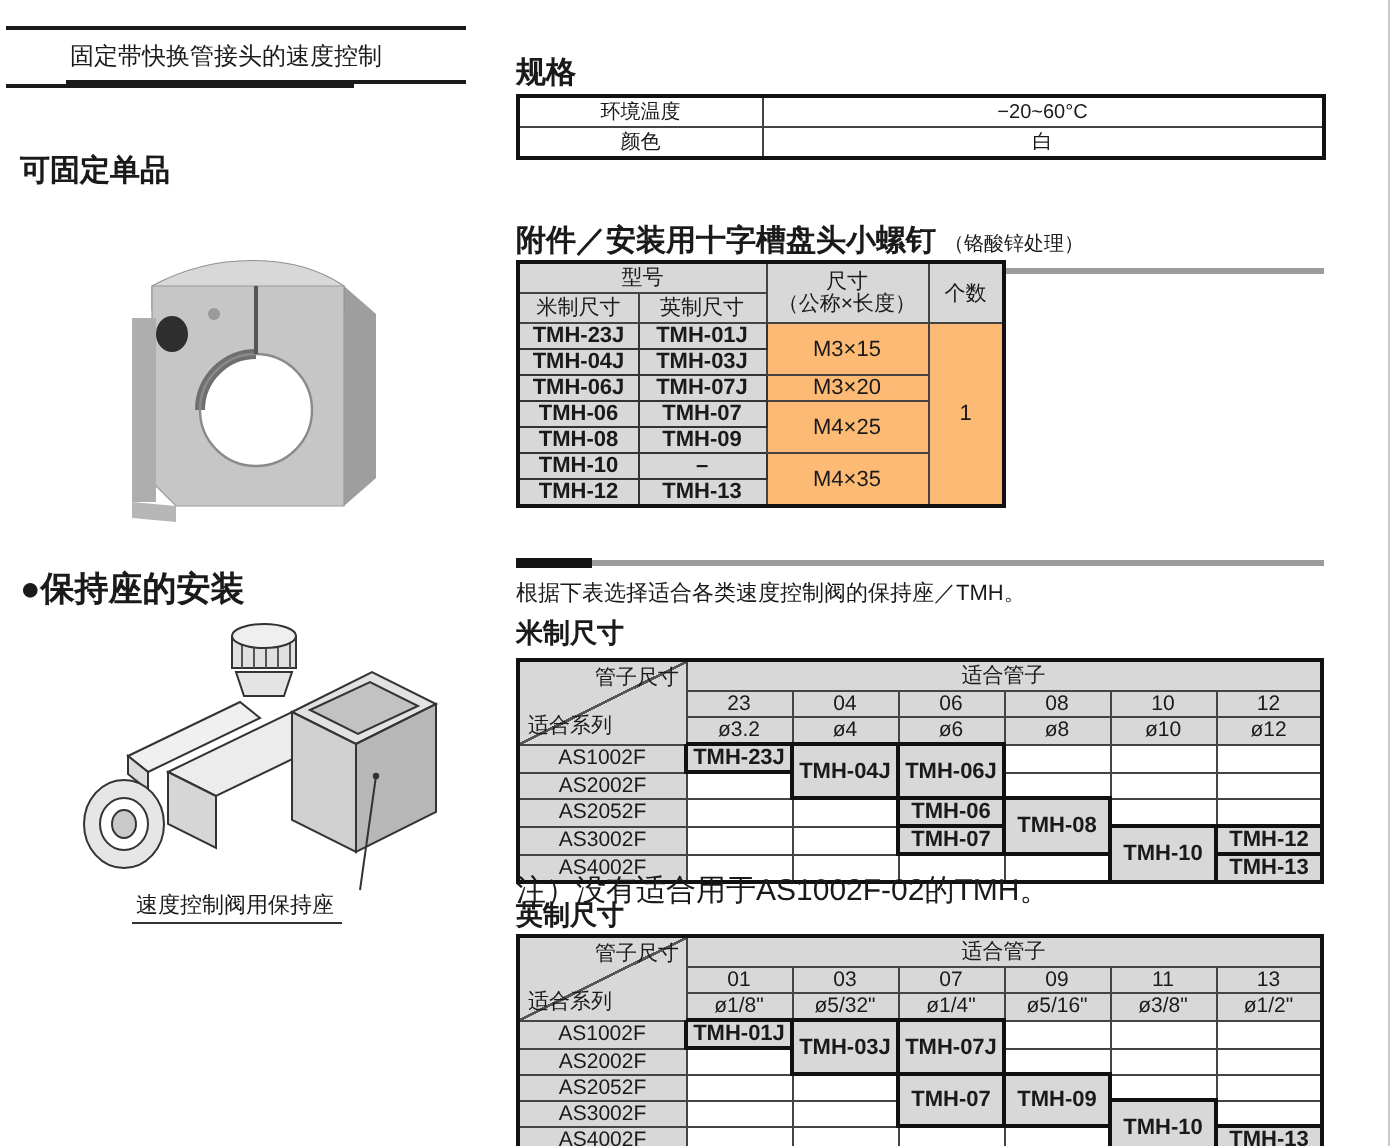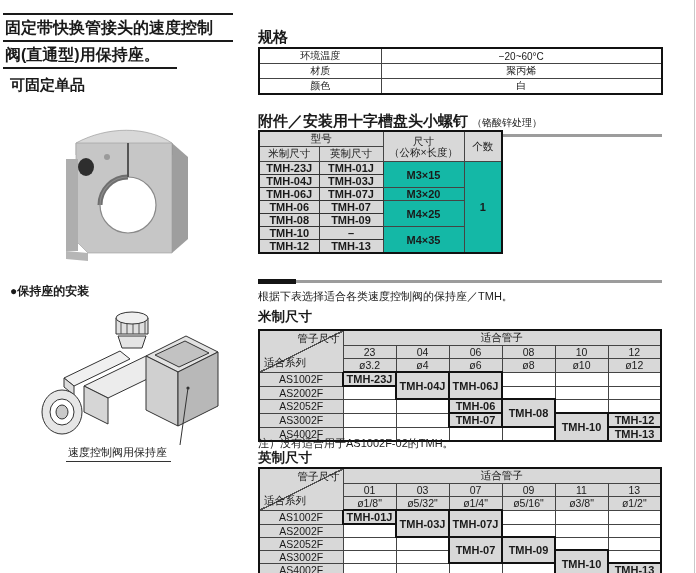--- a/index.html
+++ b/index.html
@@ -2,53 +2,53 @@
 <html><head>
 <meta charset="utf-8">
 <style>
   html,body{margin:0;padding:0;background:#fff;}
   #page{position:relative;width:696px;height:573px;background:#ffffff;overflow:hidden;
         font-family:"Liberation Sans","DejaVu Sans",sans-serif;color:#1a1a1a;}
   .abs{position:absolute;}
 
   
   #title-block{left:3px;top:13px;width:230px;border-top:2px solid #1a1a1a;}
-  .tline{font-size:16px;font-weight:bold;line-height:20px;padding:3px 2px 2px 2px;white-space:nowrap;}
+  .tline{font-size:12px;font-weight:normal;line-height:20px;padding:3px 2px 2px 2px;white-space:nowrap;margin-left:30px;}
   .tline1{border-bottom:2px solid #1a1a1a;}
   .tline2-u{width:174px;border-bottom:2px solid #1a1a1a;}
   #fixable{left:10px;top:76px;font-size:15px;font-weight:bold;}
-  #install-head{left:10px;top:283px;font-size:12px;font-weight:bold;}
+  #install-head{left:10px;top:283px;font-size:17px;font-weight:bold;}
   #holder-label{left:66px;top:445px;font-size:11px;border-bottom:1px solid #333;padding:0 4px 1px 2px;}
   #page-right-edge{left:694px;top:0;width:1px;height:573px;background:#c9c9c9;}
 
   
   .sec{width:404px;margin-top:16px;}
   .sec-title{font-size:15px;font-weight:bold;line-height:18px;}
   .sec-title .note{font-size:10px;font-weight:normal;margin-left:4px;}
   .rule{height:3px;background:#9c9c9c;position:relative;margin-top:2px;}
   .rule i{position:absolute;left:0;top:-1px;height:5px;background:#141414;display:block;}
   .subhead{font-size:13.5px;font-weight:bold;}
   .desc{font-size:11px;}
-  .tnote{font-size:11px;}
+  .tnote{font-size:15px;}
 
   
   table{border-collapse:collapse;table-layout:fixed;}
   td,th{border:1px solid #444;text-align:center;vertical-align:middle;
         padding:0;font-weight:normal;overflow:hidden;}
   table{border:2px solid #111;}
   .g{background:#d8d8d8;}
 
   #spec-table{width:403px;}
   #spec-table tr{height:14px;}
   #spec-table td{font-size:10px;background:#fff;}
 
   #acc-table{width:243px;}
   #acc-table tr{height:13px;}
   #acc-table th{font-size:10.5px;}
-  #acc-table td{font-size:11px;background:#14b8a6;font-weight:bold;}
+  #acc-table td{font-size:11px;background:#fdba74;}
   #acc-table td.model{background:#d8d8d8;font-weight:bold;border:1px solid #333;}
   .two-line{line-height:11px;font-size:10px;margin-left:36px;}
 
   .mtable{width:403px;}
   .mtable tr{height:13px;}
   .mtable th{font-size:10.5px;}
   .mtable td{font-size:10.5px;background:#fff;}
   .mtable td.hl{background:#d8d8d8;font-weight:bold;font-size:11px;border:2px solid #111;}
   .mtable td.corner{background:
       linear-gradient(to bottom right, rgba(0,0,0,0) calc(50% - 0.7px), #555 calc(50% - 0.7px), #555 calc(50% + 0.7px), rgba(0,0,0,0) calc(50% + 0.7px)),#d8d8d8;
@@ -56,21 +56,20 @@
   .mtable .ct{position:absolute;right:3px;top:1px;font-size:10.5px;}
   .mtable .cb{position:absolute;left:4px;bottom:2px;font-size:10.5px;}
 </style>
 </head>
 <body>
 
 <div id="page">
 
   <div class="abs" id="title-block">
     <div class="tline tline1">固定带快换管接头的速度控制</div>
-    <div class="tline">阀(直通型)用保持座。</div>
     <div class="tline2-u"></div>
   </div>
 
   <div class="abs" id="fixable">可固定单品</div>
 
   <svg class="abs" style="left:52px;top:113px" width="150" height="150" viewBox="0 0 150 150">
     <path d="M120,30 L136,44 L136,126 L120,140 Z" fill="#9e9e9e"></path>
     <path d="M24,30 C55,13 95,13 120,30 L120,42 C95,27 55,27 24,42 Z" fill="#d8d8d8" stroke="#8f8f8f" stroke-width="0.6"></path>
     <path d="M24,30 L120,30 L120,140 L36,140 L24,128 Z" fill="#c6c6c6" stroke="#9a9a9a" stroke-width="0.6"></path>
     <rect x="14" y="46" width="12" height="92" fill="#aeaeae"></rect>
@@ -128,24 +127,20 @@
     <colgroup>
         <col style="width:122px">
         <col style="width:281px">
       </colgroup>
     <tbody>
         <tr>
           <td>环境温度</td>
         <td>−20~60°C</td>
         </tr>
     <tr>
-          <td>材质</td>
-        <td>聚丙烯</td>
-        </tr>
-    <tr>
           <td>颜色</td>
         <td>白</td>
         </tr>
   </tbody>
     </table>
 
   <div class="abs sec" style="left:258px;top:96px">
     <div class="sec-title">
       <span>附件／安装用十字槽盘头小螺钉</span><span class="note">（铬酸锌处理）</span>
     </div>

